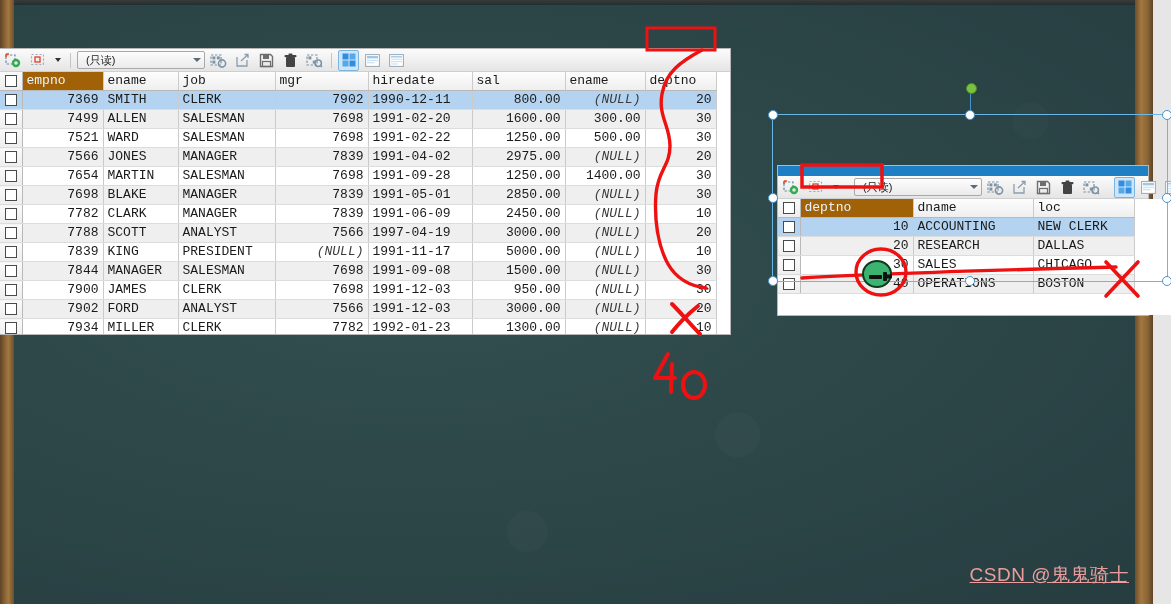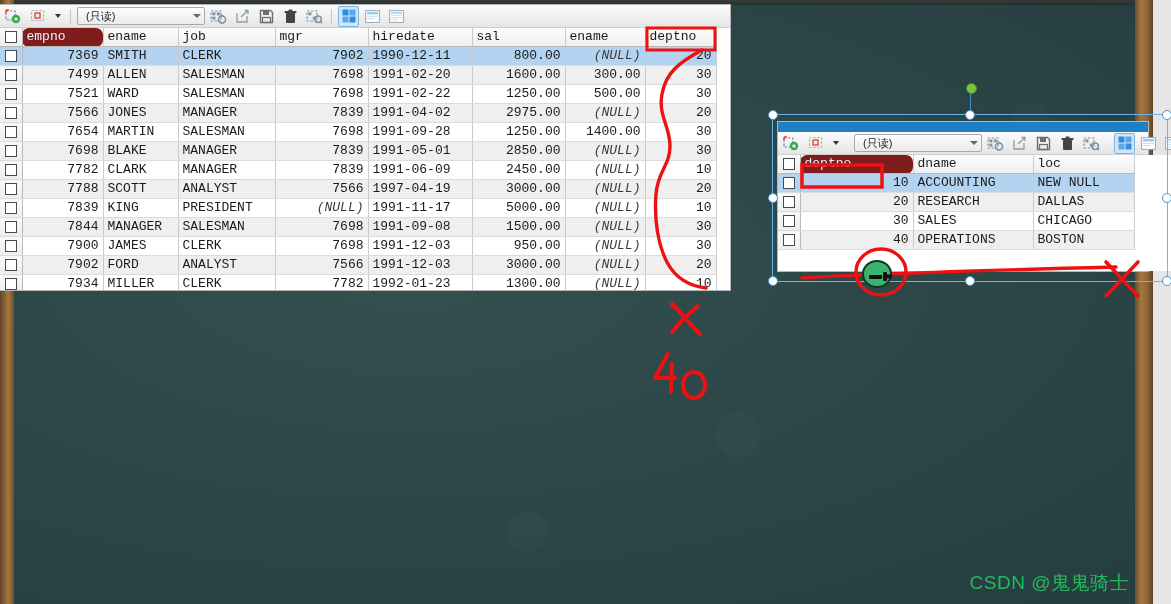--- a/index.html
+++ b/index.html
@@ -34,21 +34,21 @@
   }
   .frame-outer-right{
     position:absolute;right:0;top:0;width:18px;height:604px;background:#e6e6e6;
   }
   .frame-top{
     position:absolute;left:0;top:0;width:1171px;height:5px;
     background:linear-gradient(180deg,#3a3a3a 0%,#20302f 100%);
   }
 
   
-  .dbwin{position:absolute;background:#ffffff;box-shadow:0 0 0 1px #b7b7b7;}
+  .dbwin{position:absolute;background:#ffffff;box-shadow:0 0 0 1px #b7b7b7;margin-top:44px;}
   .titlebar{height:10px;background:#1e7fc4;}
   .toolbar{
     display:flex;align-items:center;height:22px;
     background:linear-gradient(180deg,#fbfbfb 0%,#f0efef 55%,#e6e5e5 100%);
     border-bottom:1px solid #cfcfcf;padding:0 3px;gap:3px;
   }
   .tb-sep{width:1px;height:15px;background:#c5c5c5;margin:0 3px;}
   .tbbtn{
     width:19px;height:19px;display:flex;align-items:center;justify-content:center;
     border:1px solid transparent;border-radius:2px;flex:0 0 auto;
@@ -68,21 +68,21 @@
   
   table.grid{border-collapse:collapse;table-layout:fixed;font-family:"Liberation Mono",monospace;font-size:13px;color:#1a1a1a;}
   table.grid td,table.grid th{
     border-right:1px solid #cbcbcb;border-bottom:1px solid #dcdcdc;
     padding:0 4px;height:18px;line-height:18px;overflow:hidden;white-space:nowrap;font-weight:normal;
   }
   table.grid th{
     background:linear-gradient(180deg,#fdfdfd,#eeeeee);
     border-bottom:1px solid #b9b9b9;text-align:left;color:#1a1a1a;
   }
-  table.grid th.hsel{background:#7f1d1d;color:#e9f4ff;border-radius:7px;}
+  table.grid th.hsel{background:#a16207;color:#e9f4ff;}
   table.grid td.chk,table.grid th.chk{
     background:linear-gradient(180deg,#fafafa,#ededed);padding:0;text-align:center;
     border-right:1px solid #b9b9b9;
   }
   .cbx{width:10px;height:10px;border:1px solid #4a4a4a;background:#fff;display:inline-block;vertical-align:middle;}
   .r-alt{background:#efefef;}
   .r-white{background:#ffffff;}
   .r-sel td{background:#b4d3f0 !important;}
   .num{text-align:right;}
   .nullv{font-style:italic;color:#3b3b3b;}
@@ -105,22 +105,22 @@
 
   
   .ink{position:absolute;pointer-events:none;}
   .ink svg{display:block;overflow:visible;}
 
   
   .greencursor{position:absolute;left:862px;top:259px;width:34px;height:30px;pointer-events:none;}
 
   
   .watermark{
-    position:absolute;right:42px;bottom:8px;color:#22c55e;font-size:19px;
-    font-family:"Liberation Sans",sans-serif;letter-spacing:.5px;opacity:.92;
+    position:absolute;right:42px;bottom:16px;color:#fca5a5;font-size:19px;
+    font-family:"Liberation Sans",sans-serif;letter-spacing:.5px;opacity:.92;text-decoration:underline;
   }
 </style>
 </head>
 <body>
 
 <div id="stage">
 
   <div class="board">
     <div class="board-noise"></div>
   </div>
@@ -507,21 +507,21 @@
               <th class="hsel">deptno</th>
               <th>dname</th>
               <th>loc</th>
             </tr>
           </thead>
         <tbody>
             <tr class="r-sel">
               <td class="chk"><span class="cbx"></span></td>
               <td class="num">10</td>
               <td>ACCOUNTING</td>
-              <td>NEW NULL</td>
+              <td>NEW CLERK</td>
             </tr>
             <tr class="r-alt">
               <td class="chk"><span class="cbx"></span></td>
               <td class="num">20</td>
               <td>RESEARCH</td>
               <td>DALLAS</td>
             </tr>
             <tr class="r-white">
               <td class="chk"><span class="cbx"></span></td>
               <td class="num">30</td>

